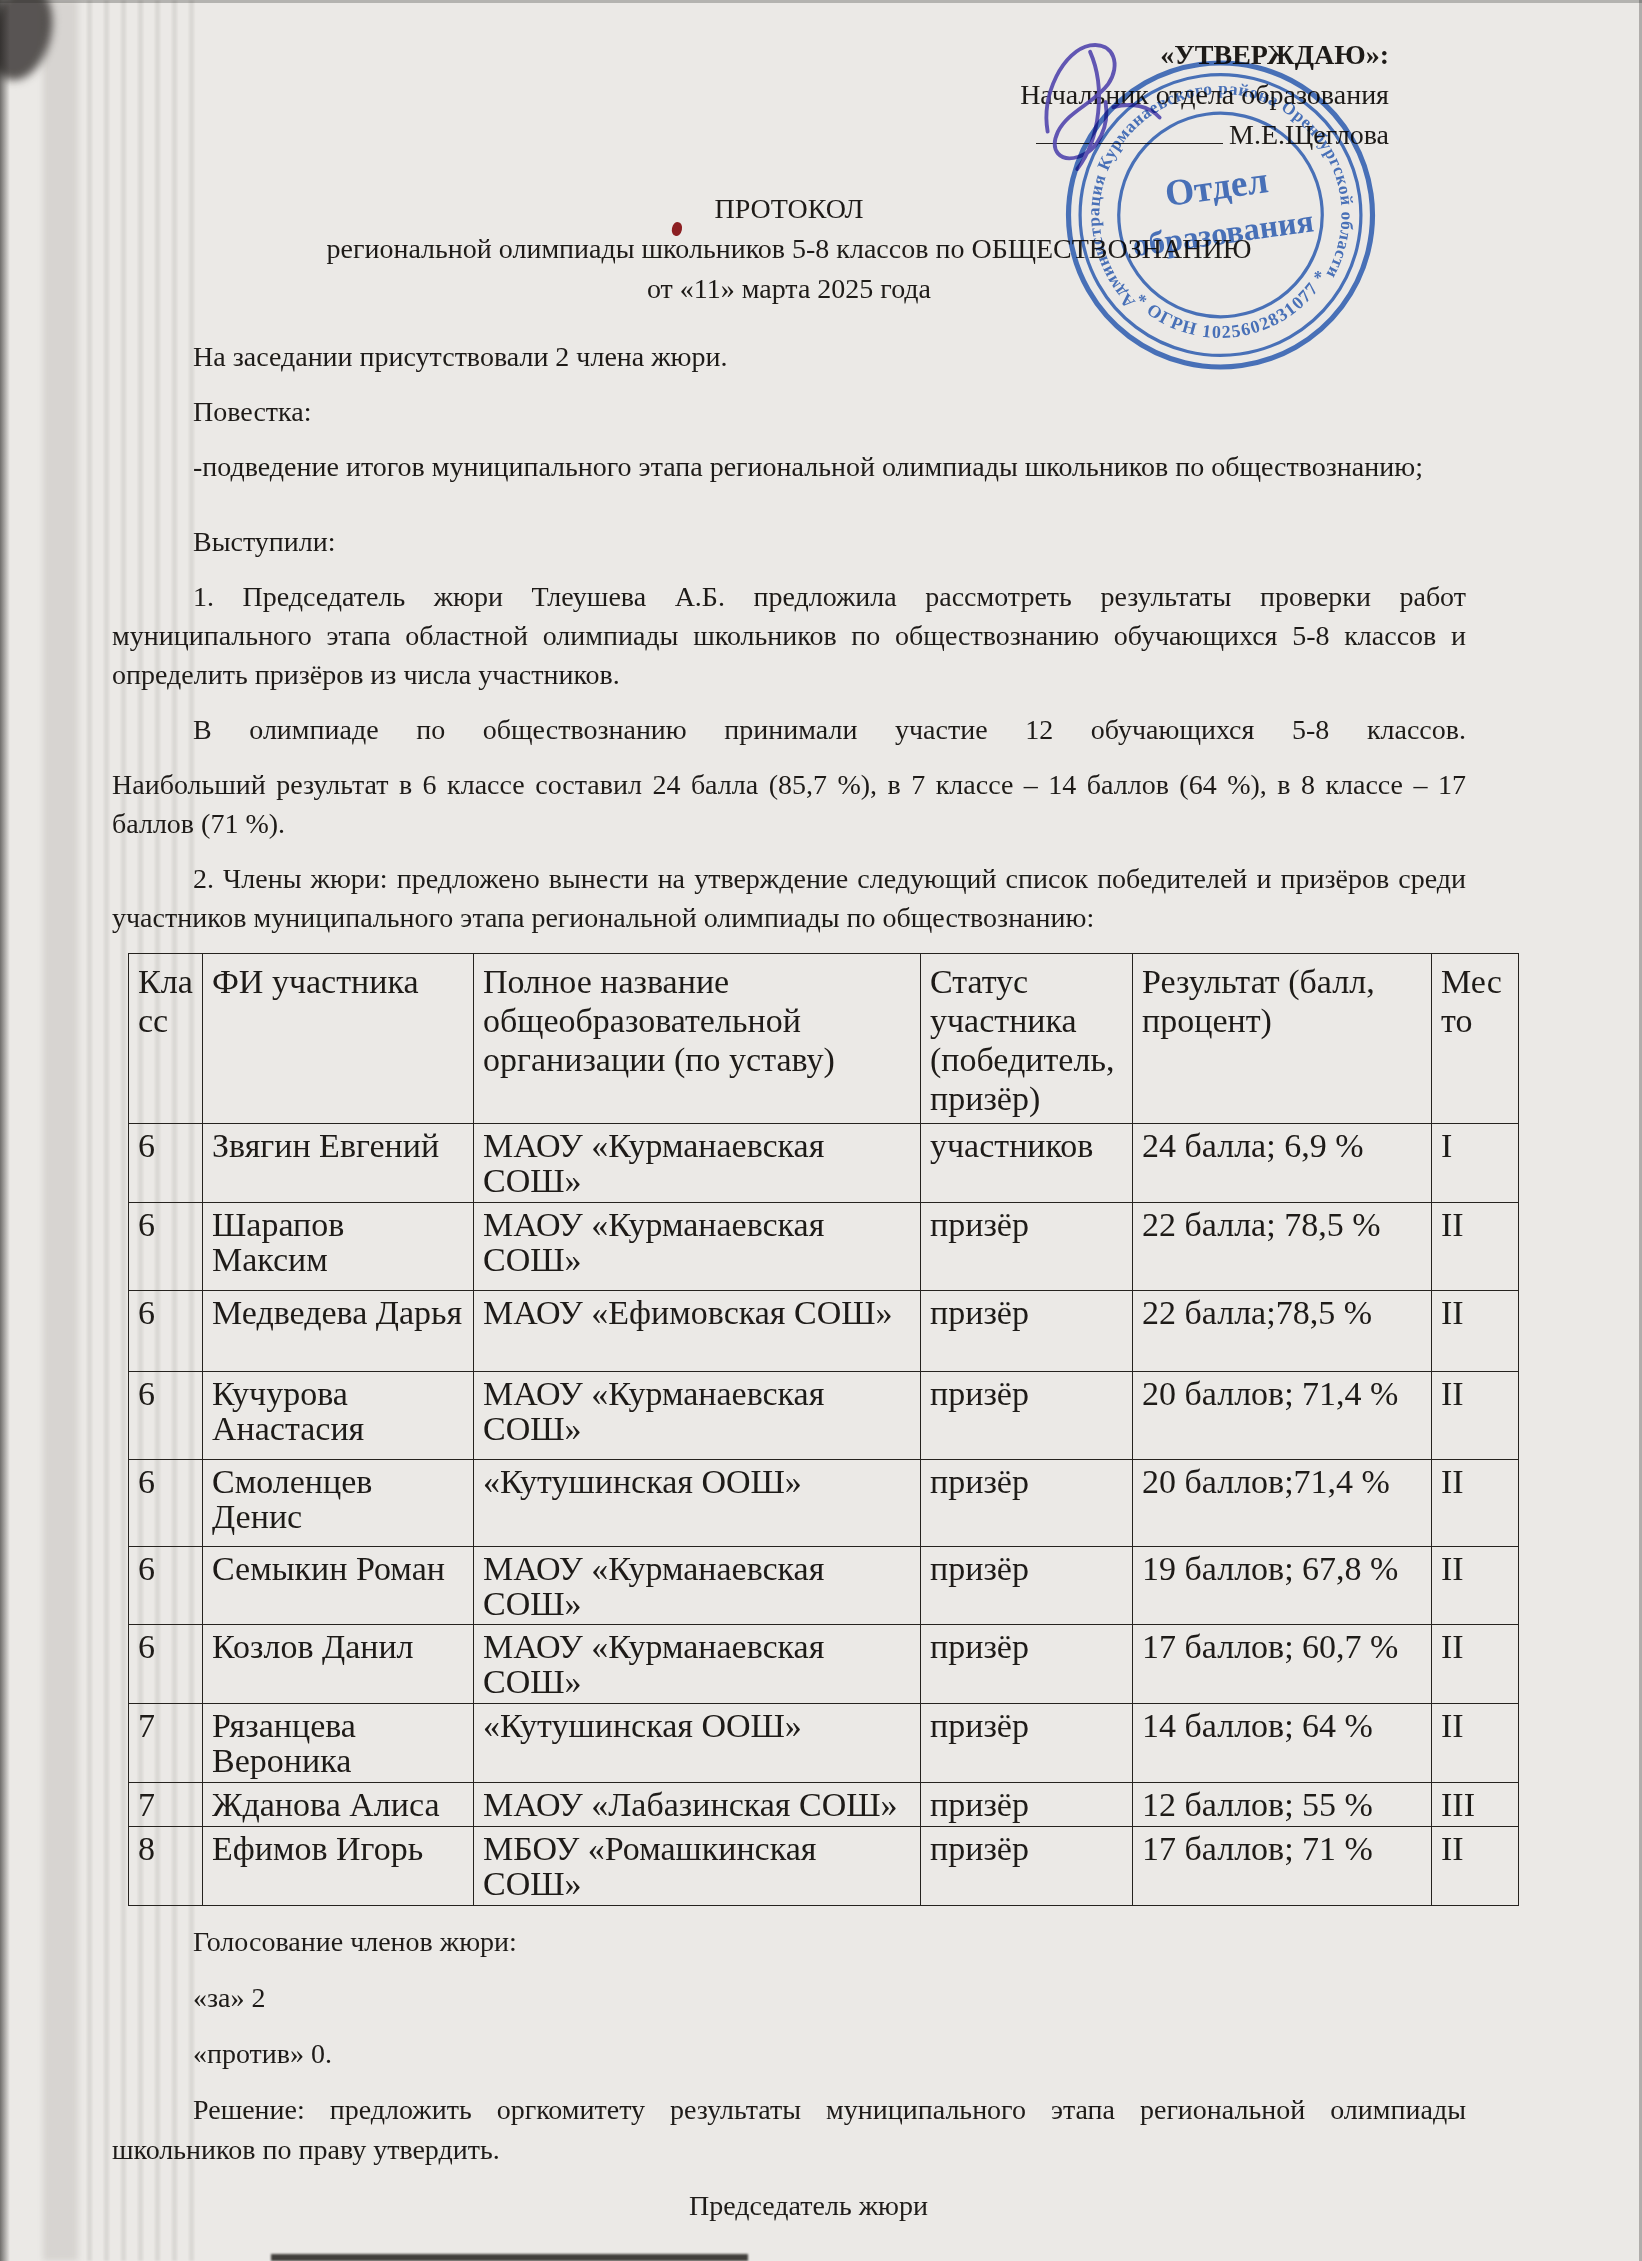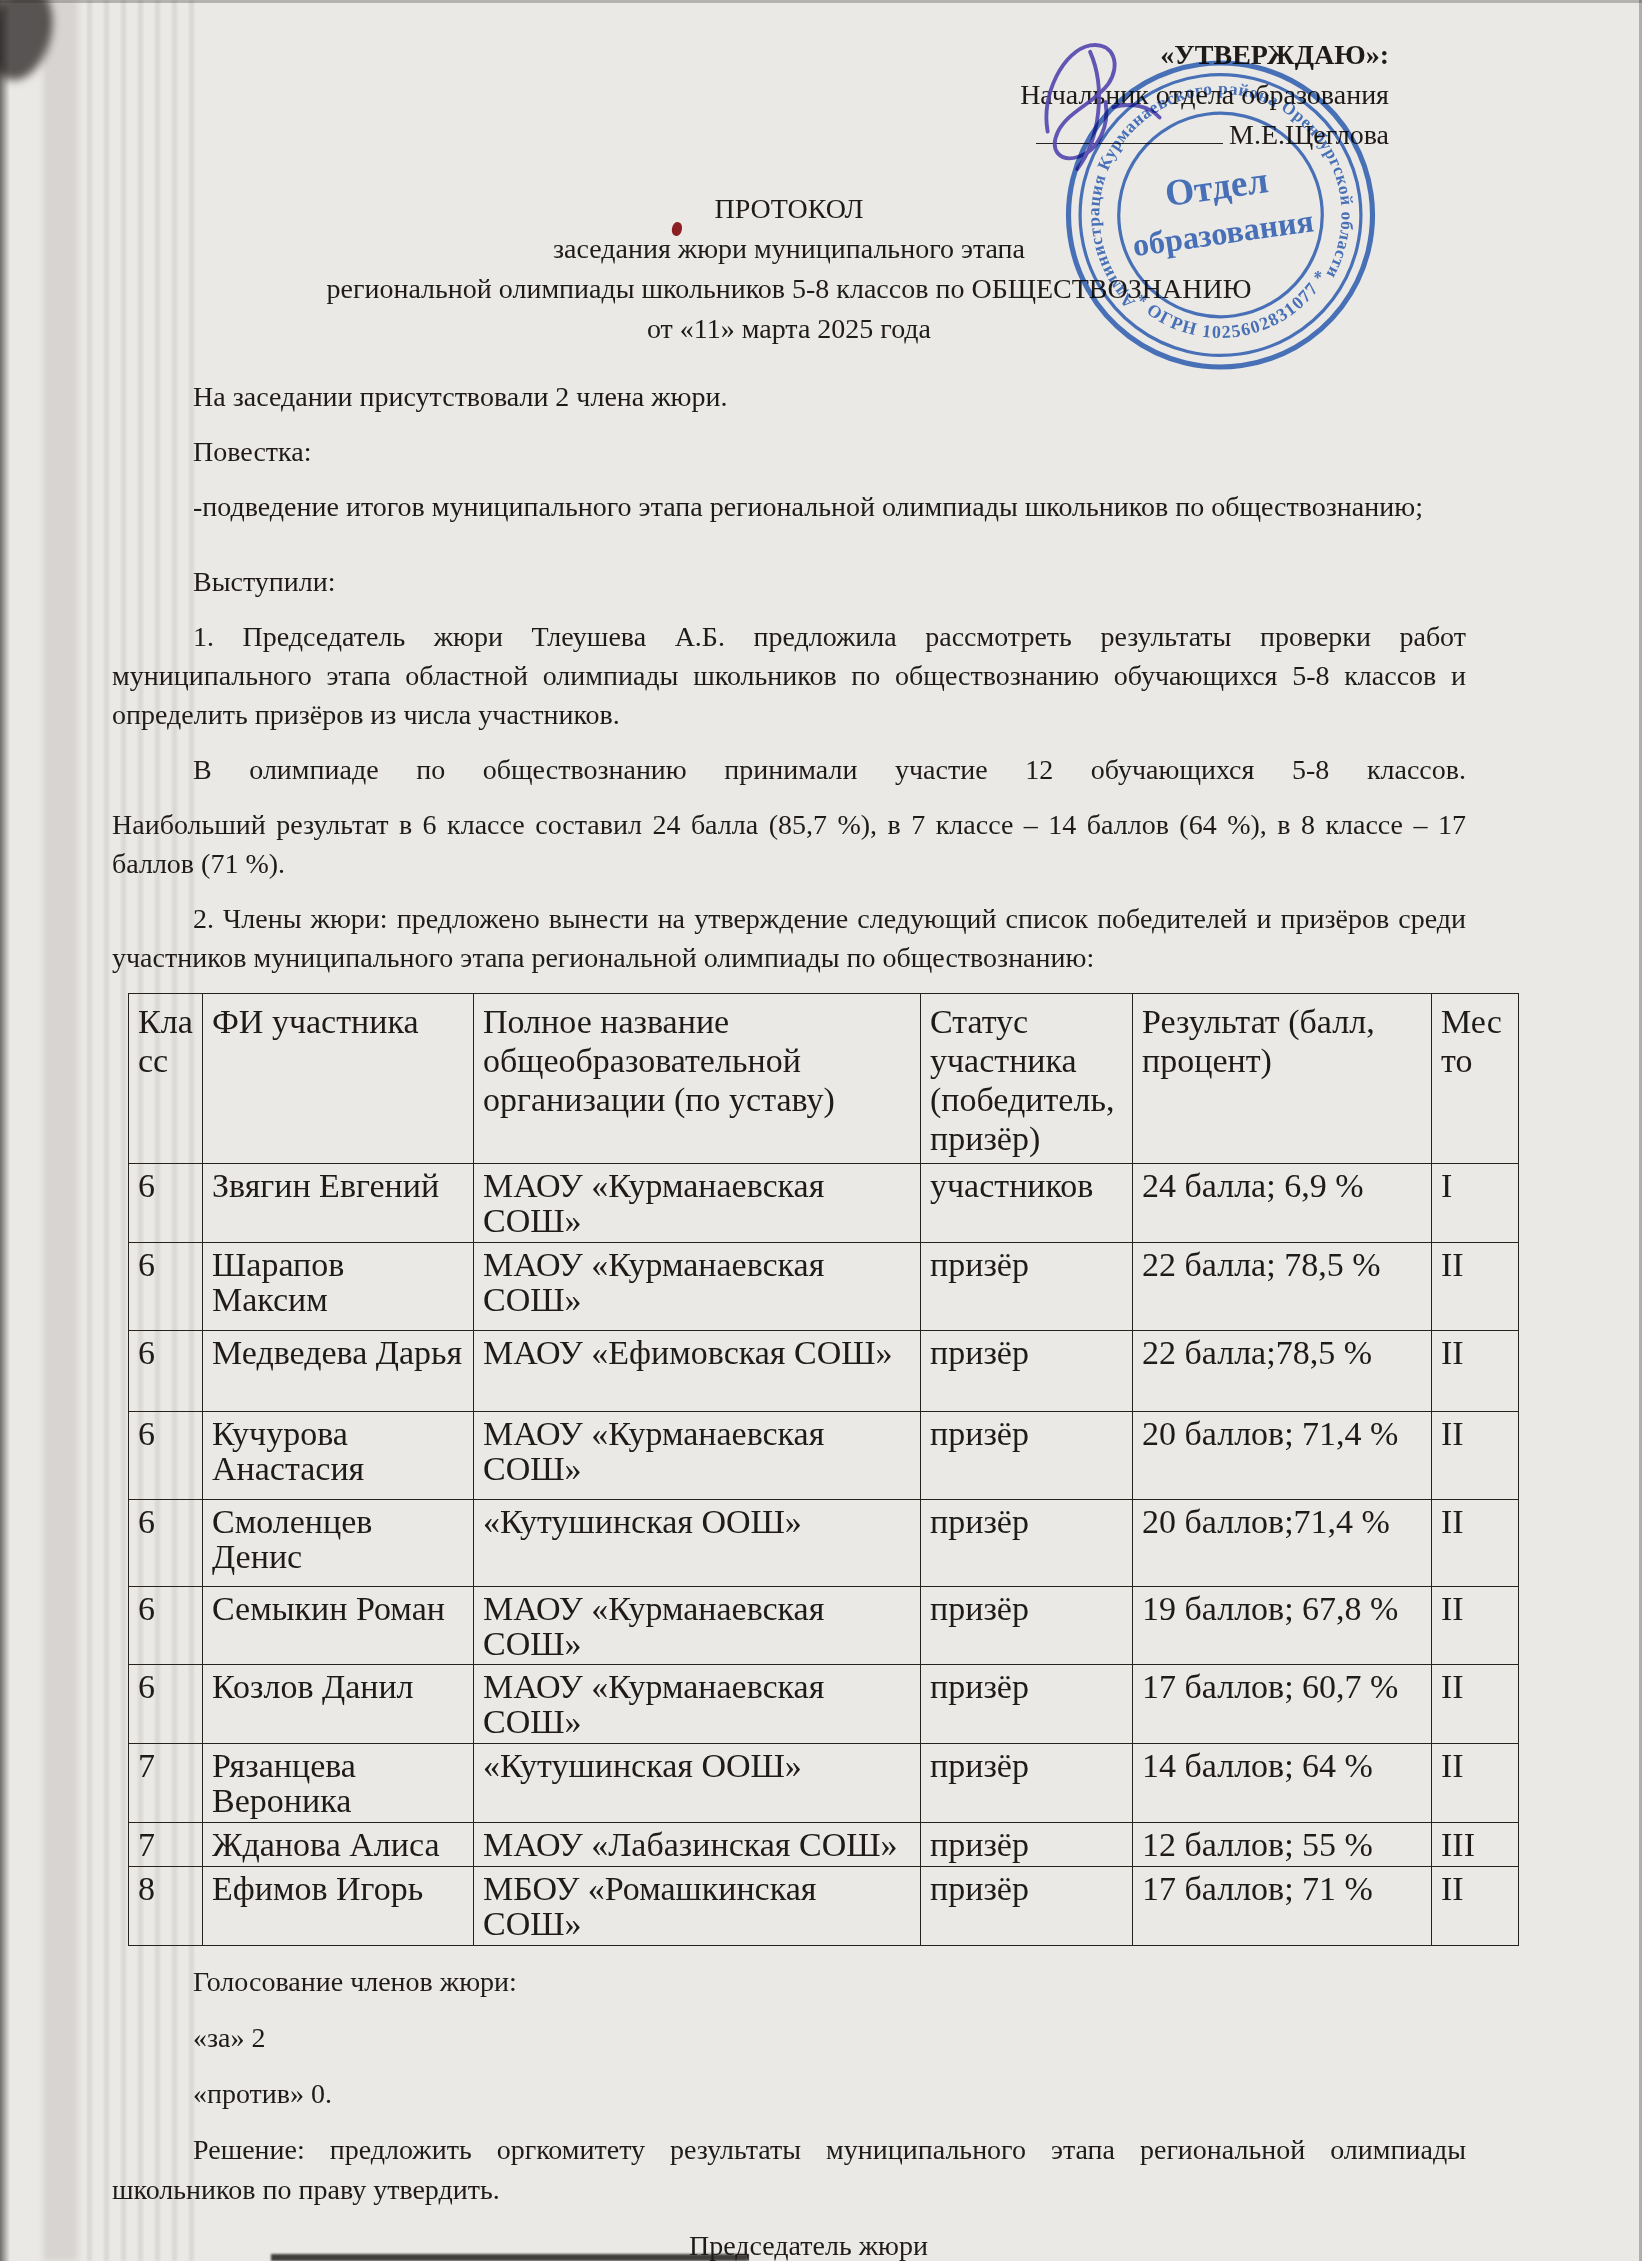--- a/index.html
+++ b/index.html
@@ -99,21 +99,20 @@
               <path d="M 104 34 C 128 88 120 170 84 216"></path>
               <path d="M 140 120 C 168 112 196 118 212 136"></path>
             </g>
           </svg>
         </span><span>М.Е.Щеглова</span>
       </div>
     </div>
 
     <div class="title">
       <div>ПРОТОКОЛ</div>
-      <div>заседания жюри муниципального этапа</div>
       <div><span>региональной олимпиады школьников 5-8 классов по </span><span class="b">ОБЩЕСТВОЗНАНИЮ</span></div>
       <div class="b">от «11» марта 2025 года</div>
     </div>
 
     <div class="body1">
       <p class="p">На заседании присутствовали 2 члена жюри.</p>
       <p class="p">Повестка:</p>
       <p class="p">-подведение итогов муниципального этапа региональной олимпиады школьников по обществознанию;</p>
       <p class="p gap-before">Выступили:</p>
       <p class="p">1. Председатель жюри Тлеушева А.Б. предложила рассмотреть результаты проверки работ муниципального этапа областной олимпиады школьников по обществознанию обучающихся 5-8 классов и определить призёров из числа участников.</p>

